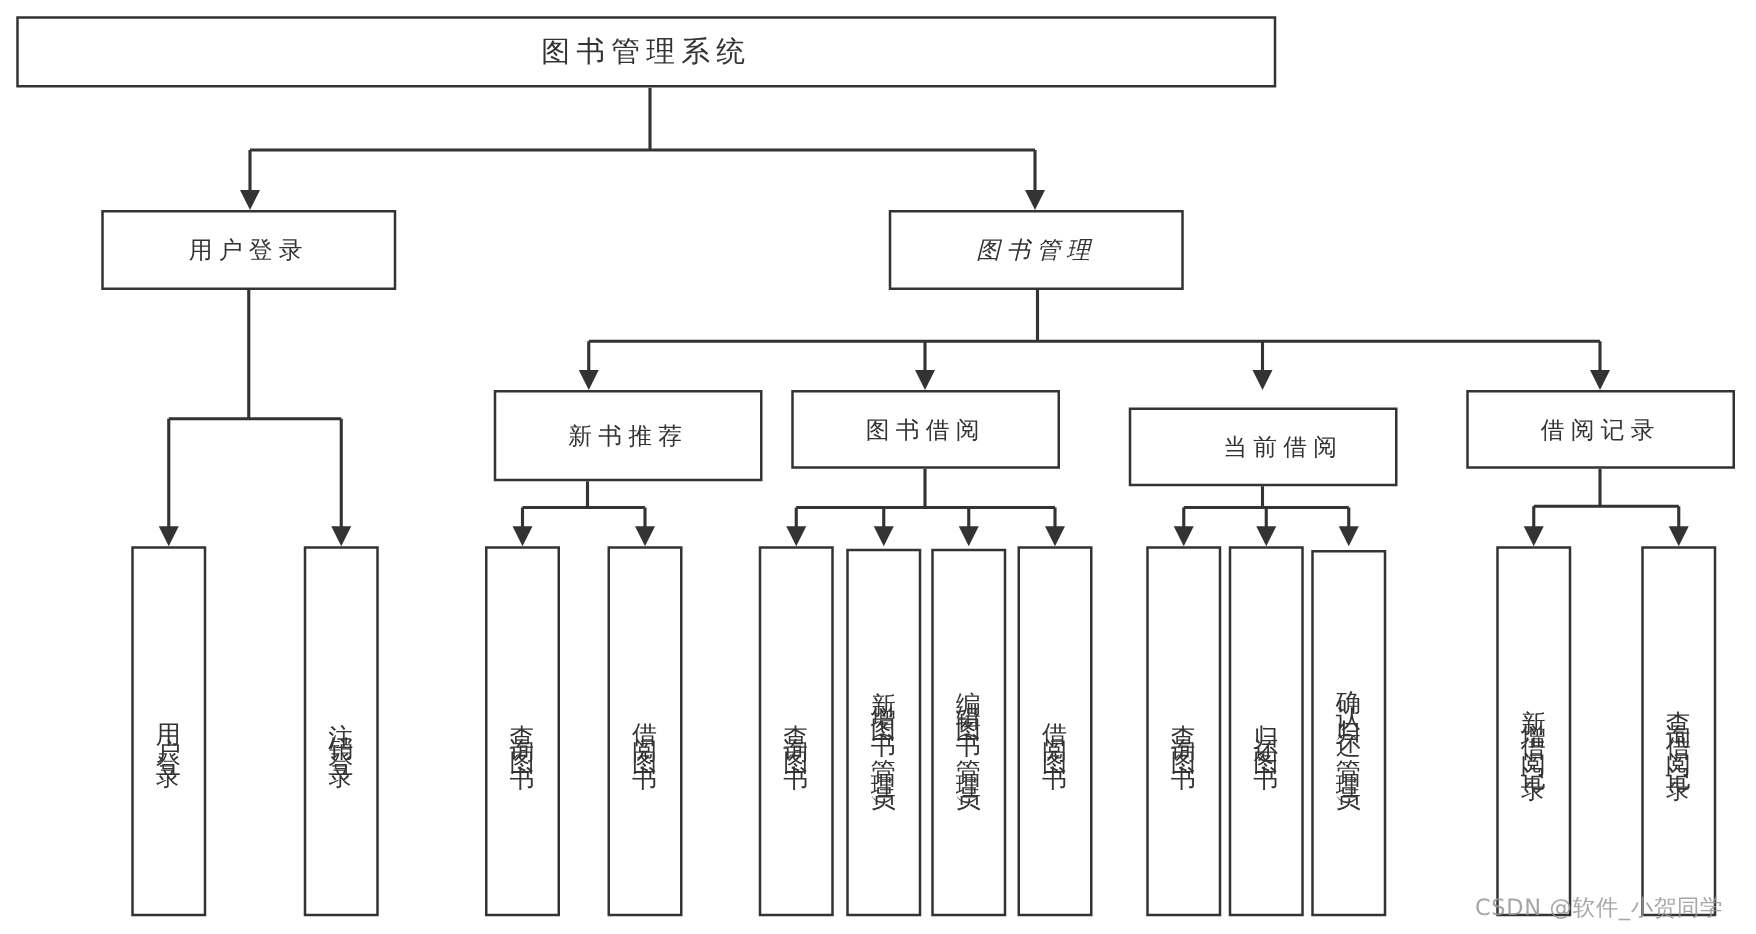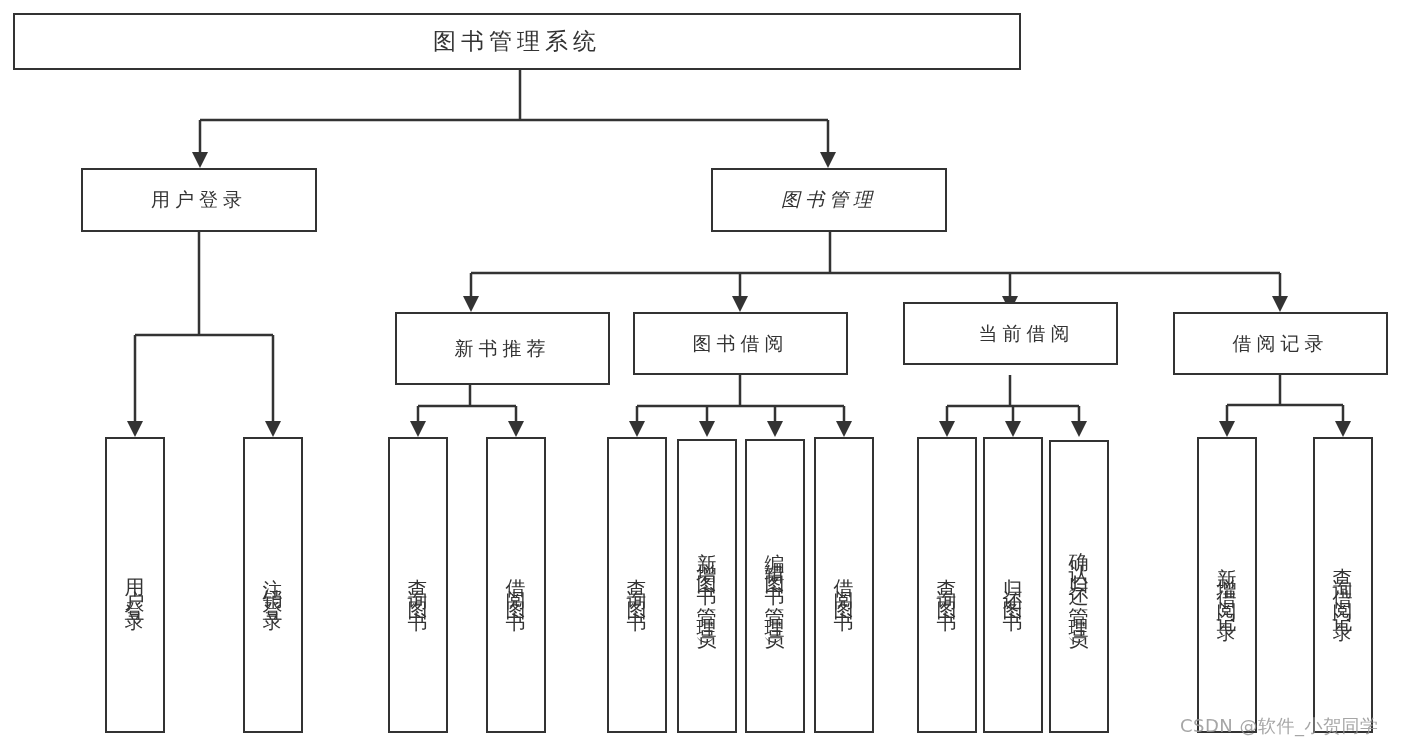--- a/index.html
+++ b/index.html
@@ -117,21 +117,21 @@
   <div class="node hbox" style="left:711px; top:168px; width:236px; height:64px;font-style:italic;">
     <span>图书管理</span>
   </div>
 
   <div class="node hbox" style="left:363px; top:312px; width:215px; height:73px;margin-left:32px;">
     <span>新书推荐</span>
   </div>
   <div class="node hbox" style="left:633px; top:312px; width:215px; height:63px;font-family:Liberation Mono, monospace;">
     <span>图书借阅</span>
   </div>
-  <div class="node hbox" style="left:903px; top:302px; width:215px; height:63px;padding-left:32px;">
+  <div class="node hbox" style="left:903px; top:326px; width:215px; height:63px;padding-left:32px;">
     <span>当前借阅</span>
   </div>
   <div class="node hbox" style="left:1173px; top:312px; width:215px; height:63px;">
     <span>借阅记录</span>
   </div>
 
   <div class="leaf" style="left:105px; top:437px; width:60px; height:296px;">
     <span>用户登录</span>
   </div>
   <div class="leaf" style="left:243px; top:437px; width:60px; height:296px;">

